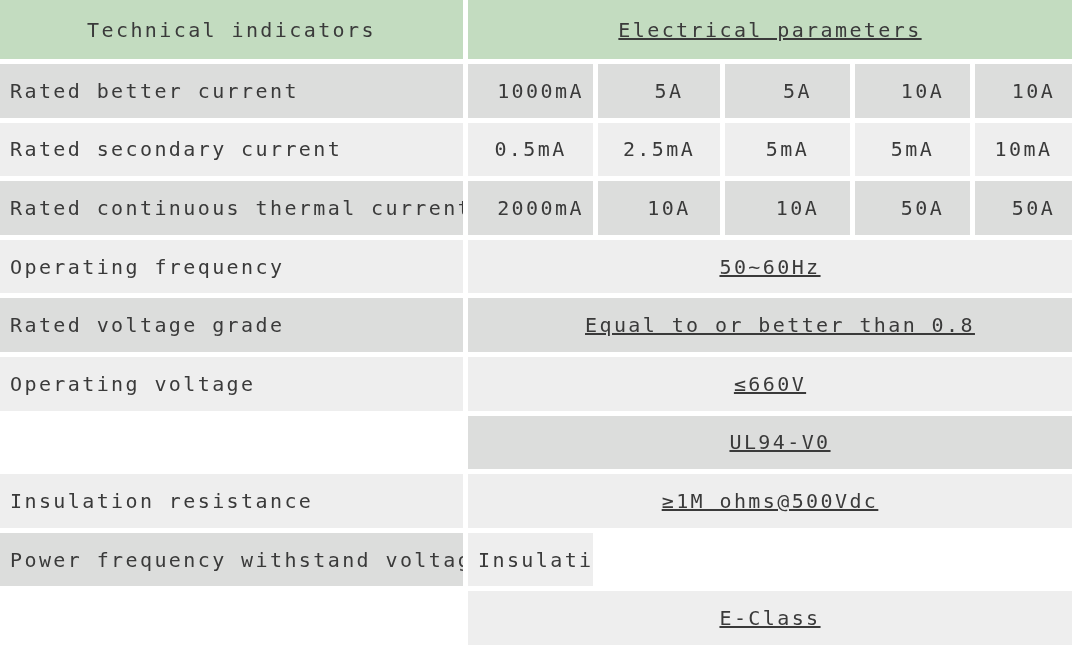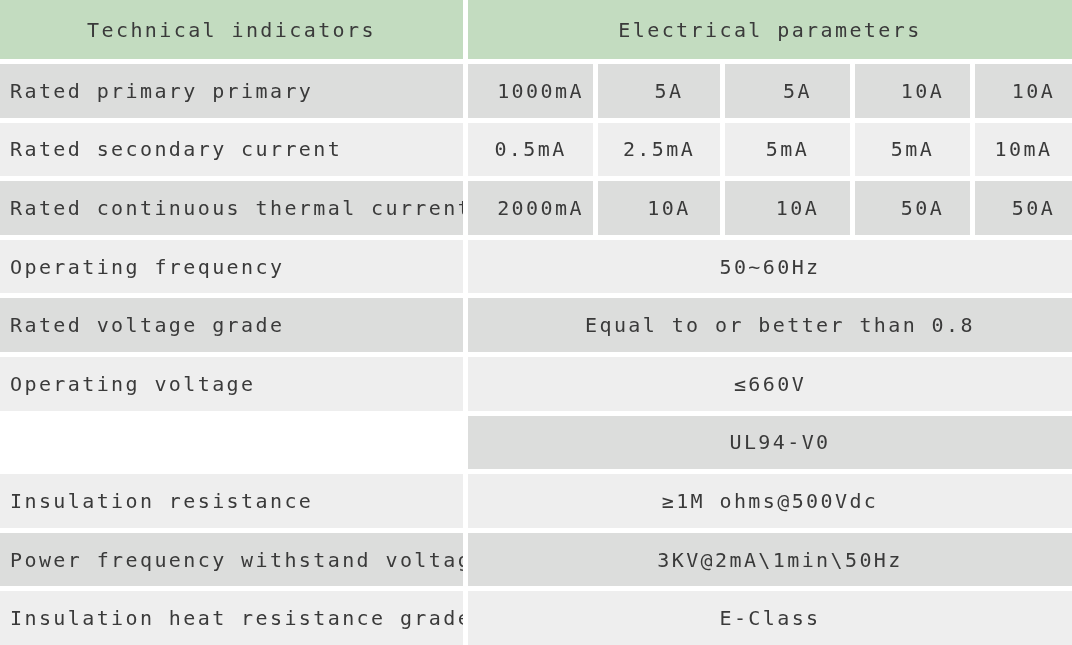--- a/index.html
+++ b/index.html
@@ -25,35 +25,35 @@
   .cell {
     display: flex;
     align-items: center;
     justify-content: center;
     white-space: nowrap;
     overflow: hidden;
   }
   .head { background: var(--header_bg, #c3dcc0); }
   .dark { background: var(--row_dark, #dcdddc); padding-left: 20px; }
   .light { background: var(--row_light, #eeeeee); }
-  .merged { grid-column: 2 / 7; }
+  .merged { grid-column: 2 / 7; text-decoration: underline; }
   .label {
     justify-content: flex-start;
     padding-left: 10px;
   }
 </style>
 </head>
 <body>
 
 <div class="spec-table">
 
   <div class="cell head">Technical indicators</div>
   <div class="cell head merged">Electrical parameters</div>
 
-  <div class="cell dark label">Rated primary primary</div>
+  <div class="cell dark label">Rated better current</div>
   <div class="cell dark">1000mA</div>
   <div class="cell dark">5A</div>
   <div class="cell dark">5A</div>
   <div class="cell dark">10A</div>
   <div class="cell dark">10A</div>
 
   <div class="cell light label">Rated secondary current</div>
   <div class="cell light">0.5mA</div>
   <div class="cell light">2.5mA</div>
   <div class="cell light">5mA</div>
@@ -75,18 +75,17 @@
 
   <div class="cell light label">Operating voltage</div>
   <div class="cell light merged">≤660V</div>
 
   <div class="cell dark merged">UL94-V0</div>
 
   <div class="cell light label">Insulation resistance</div>
   <div class="cell light merged">≥1M ohms@500Vdc</div>
 
   <div class="cell dark label">Power frequency withstand voltage</div>
-  <div class="cell dark merged">3KV@2mA\1min\50Hz</div>
 
   <div class="cell light label">Insulation heat resistance grade</div>
   <div class="cell light merged">E-Class</div>
 
 </div>
 
 </body></html>

